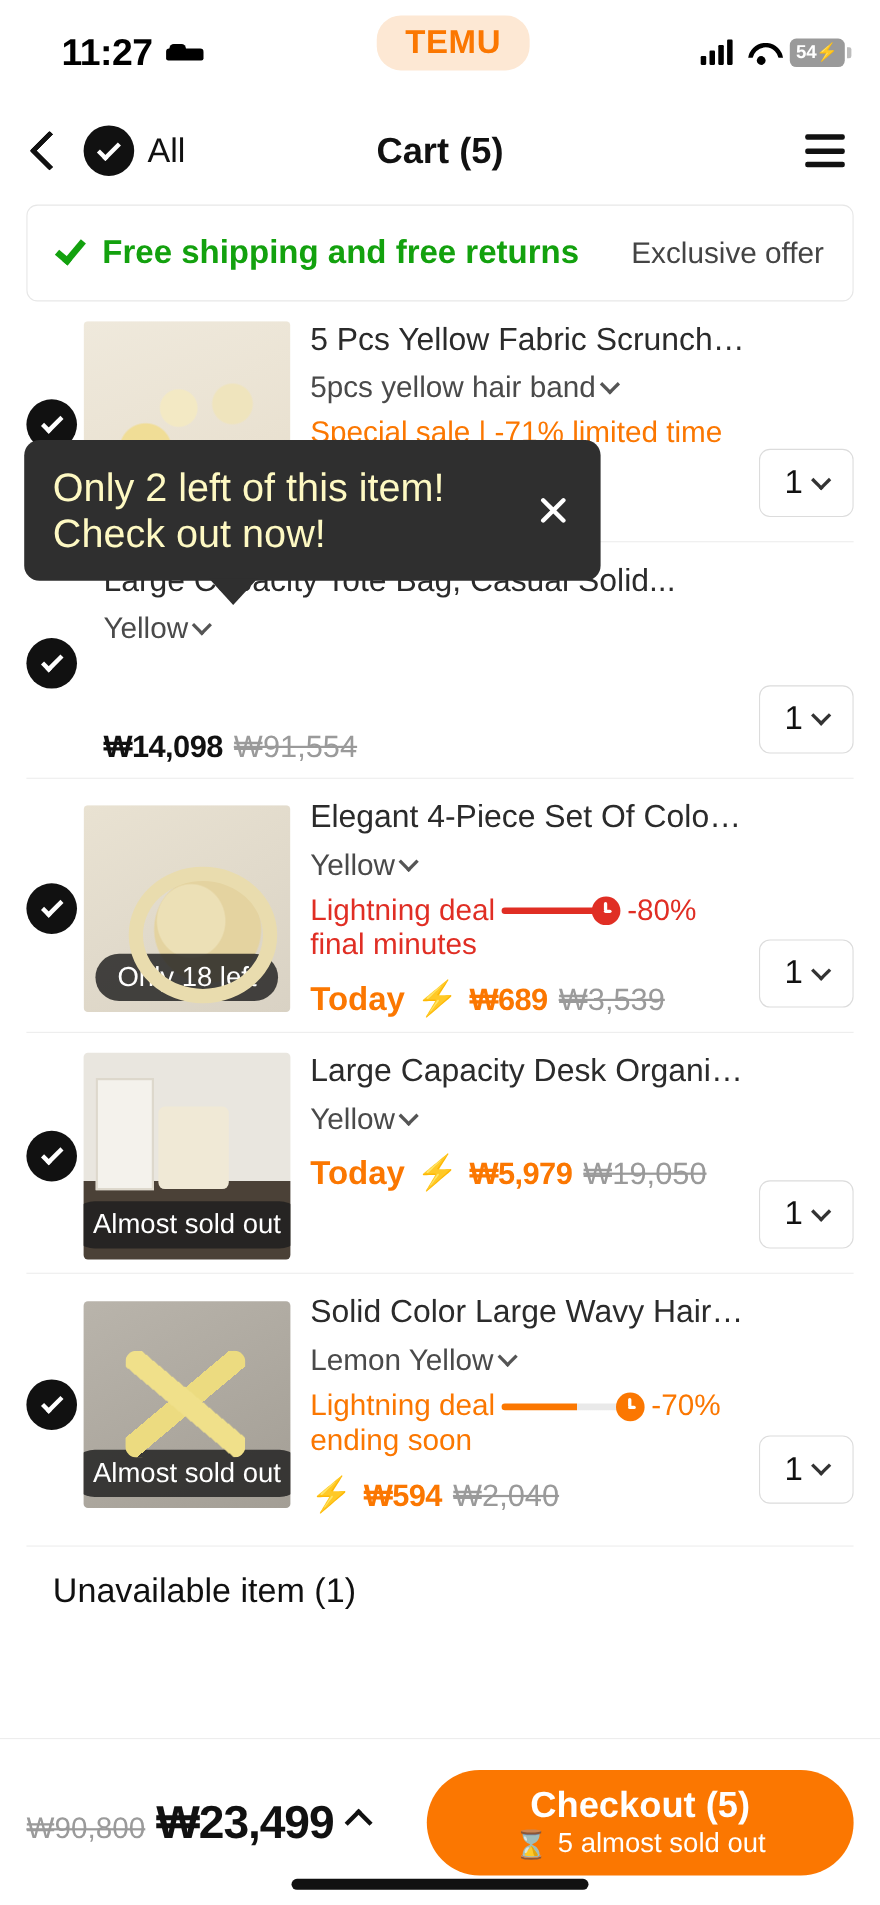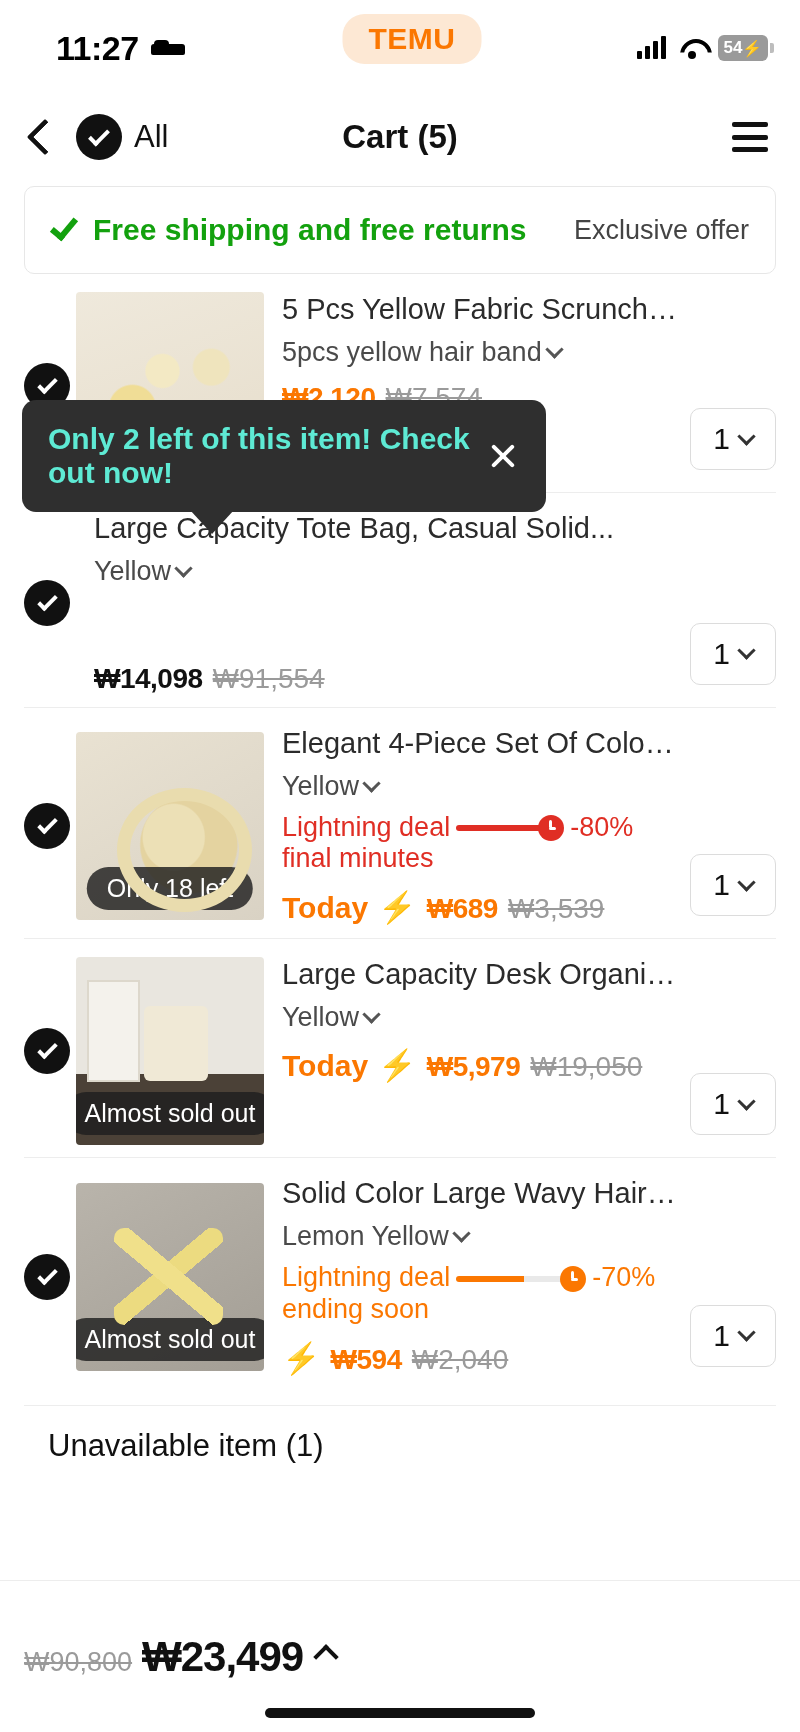--- a/index.html
+++ b/index.html
@@ -231,21 +231,21 @@
       linear-gradient(-40deg, transparent 44%, #ecdb80 44% 58%, transparent 58%);
     border-radius:10px;
   }
 
   
   .tooltip {
     position:absolute; left:22px; top:400px; width:524px;
     background:#2f2f2f; border-radius:14px; padding: 22px 26px;
     display:flex; align-items:center; justify-content:space-between; z-index:30;
   }
-  .tooltip-text { color:#5eead4; font-size:30px; font-weight:700; }
+  .tooltip-text { color:#fef9c3; font-size:36px; font-weight:400; }
   .tooltip-close { width:34px; height:34px; position:relative; flex:0 0 34px; margin-left:14px; }
   .tooltip-close::before, .tooltip-close::after {
     content:""; position:absolute; left:2px; top:15px; width:30px; height:4px;
     background:#fff; border-radius:2px;
   }
   .tooltip-close::before { transform: rotate(45deg); }
   .tooltip-close::after { transform: rotate(-45deg); }
   .tooltip::after {
     content:""; position:absolute; left:168px; bottom:-22px;
     border-left:22px solid transparent; border-right:22px solid transparent;
@@ -341,20 +341,21 @@
         </span>
       <div class="thumb t1">
         <span class="badge">Almost sold out</span>
       </div>
       <div class="info">
         <div class="title">5 Pcs Yellow Fabric Scrunchies - Cute...</div>
         <div class="variant">
           <span>5pcs yellow hair band</span>
           <span class="chev-down"></span>
         </div>
+        <div class="promo orange">Special sale | -71% limited time</div>
         <div class="price-row">
           <span class="price-now orange">₩2,120</span>
           <span class="price-old">₩7,574</span>
         </div>
       </div>
       <div class="qty">
         <span class="n">1</span>
         <span class="cv"></span>
       </div>
     </div>
@@ -473,16 +474,23 @@
     <span class="tooltip-text">Only 2 left of this item! Check out now!</span>
     <span class="tooltip-close"></span>
   </div>
 
   <div class="bottombar">
     <div class="totals">
       <span class="total-old">₩90,800</span>
       <span class="total-now">₩23,499</span>
       <span class="total-caret"></span>
     </div>
+    <button class="checkout-btn">
+      <span class="checkout-main">Checkout (5)</span>
+      <span class="checkout-sub">
+        <span>⌛</span>
+        <span>5 almost sold out</span>
+      </span>
+    </button>
   </div>
 
   <div class="home-indicator"></div>
 </div>
 
 </body></html>

